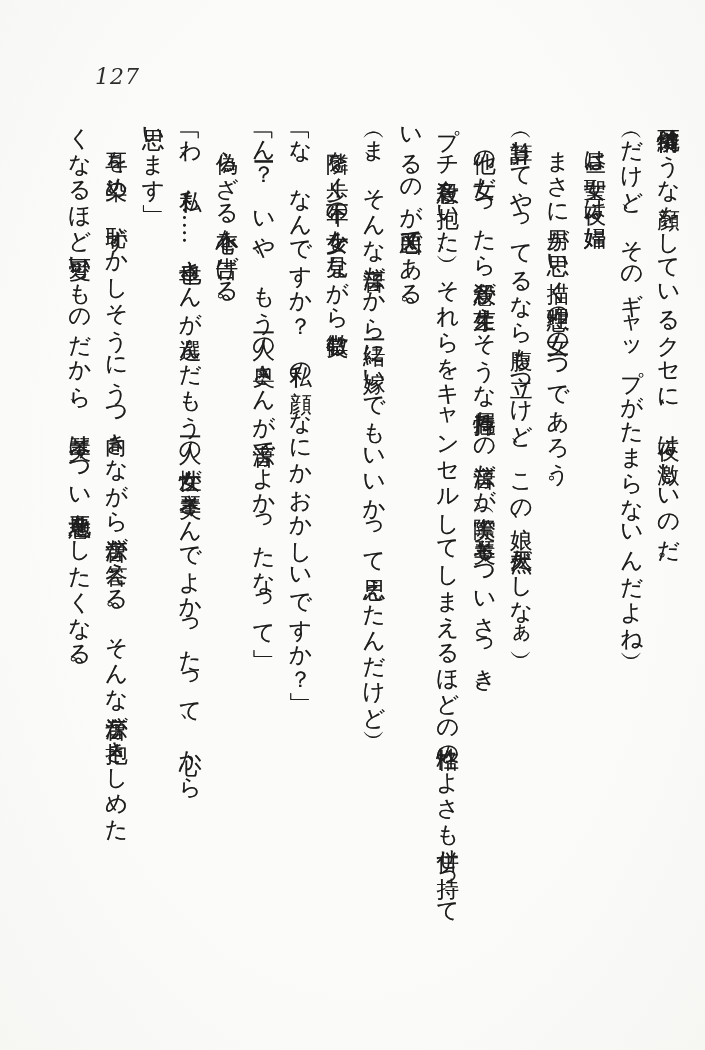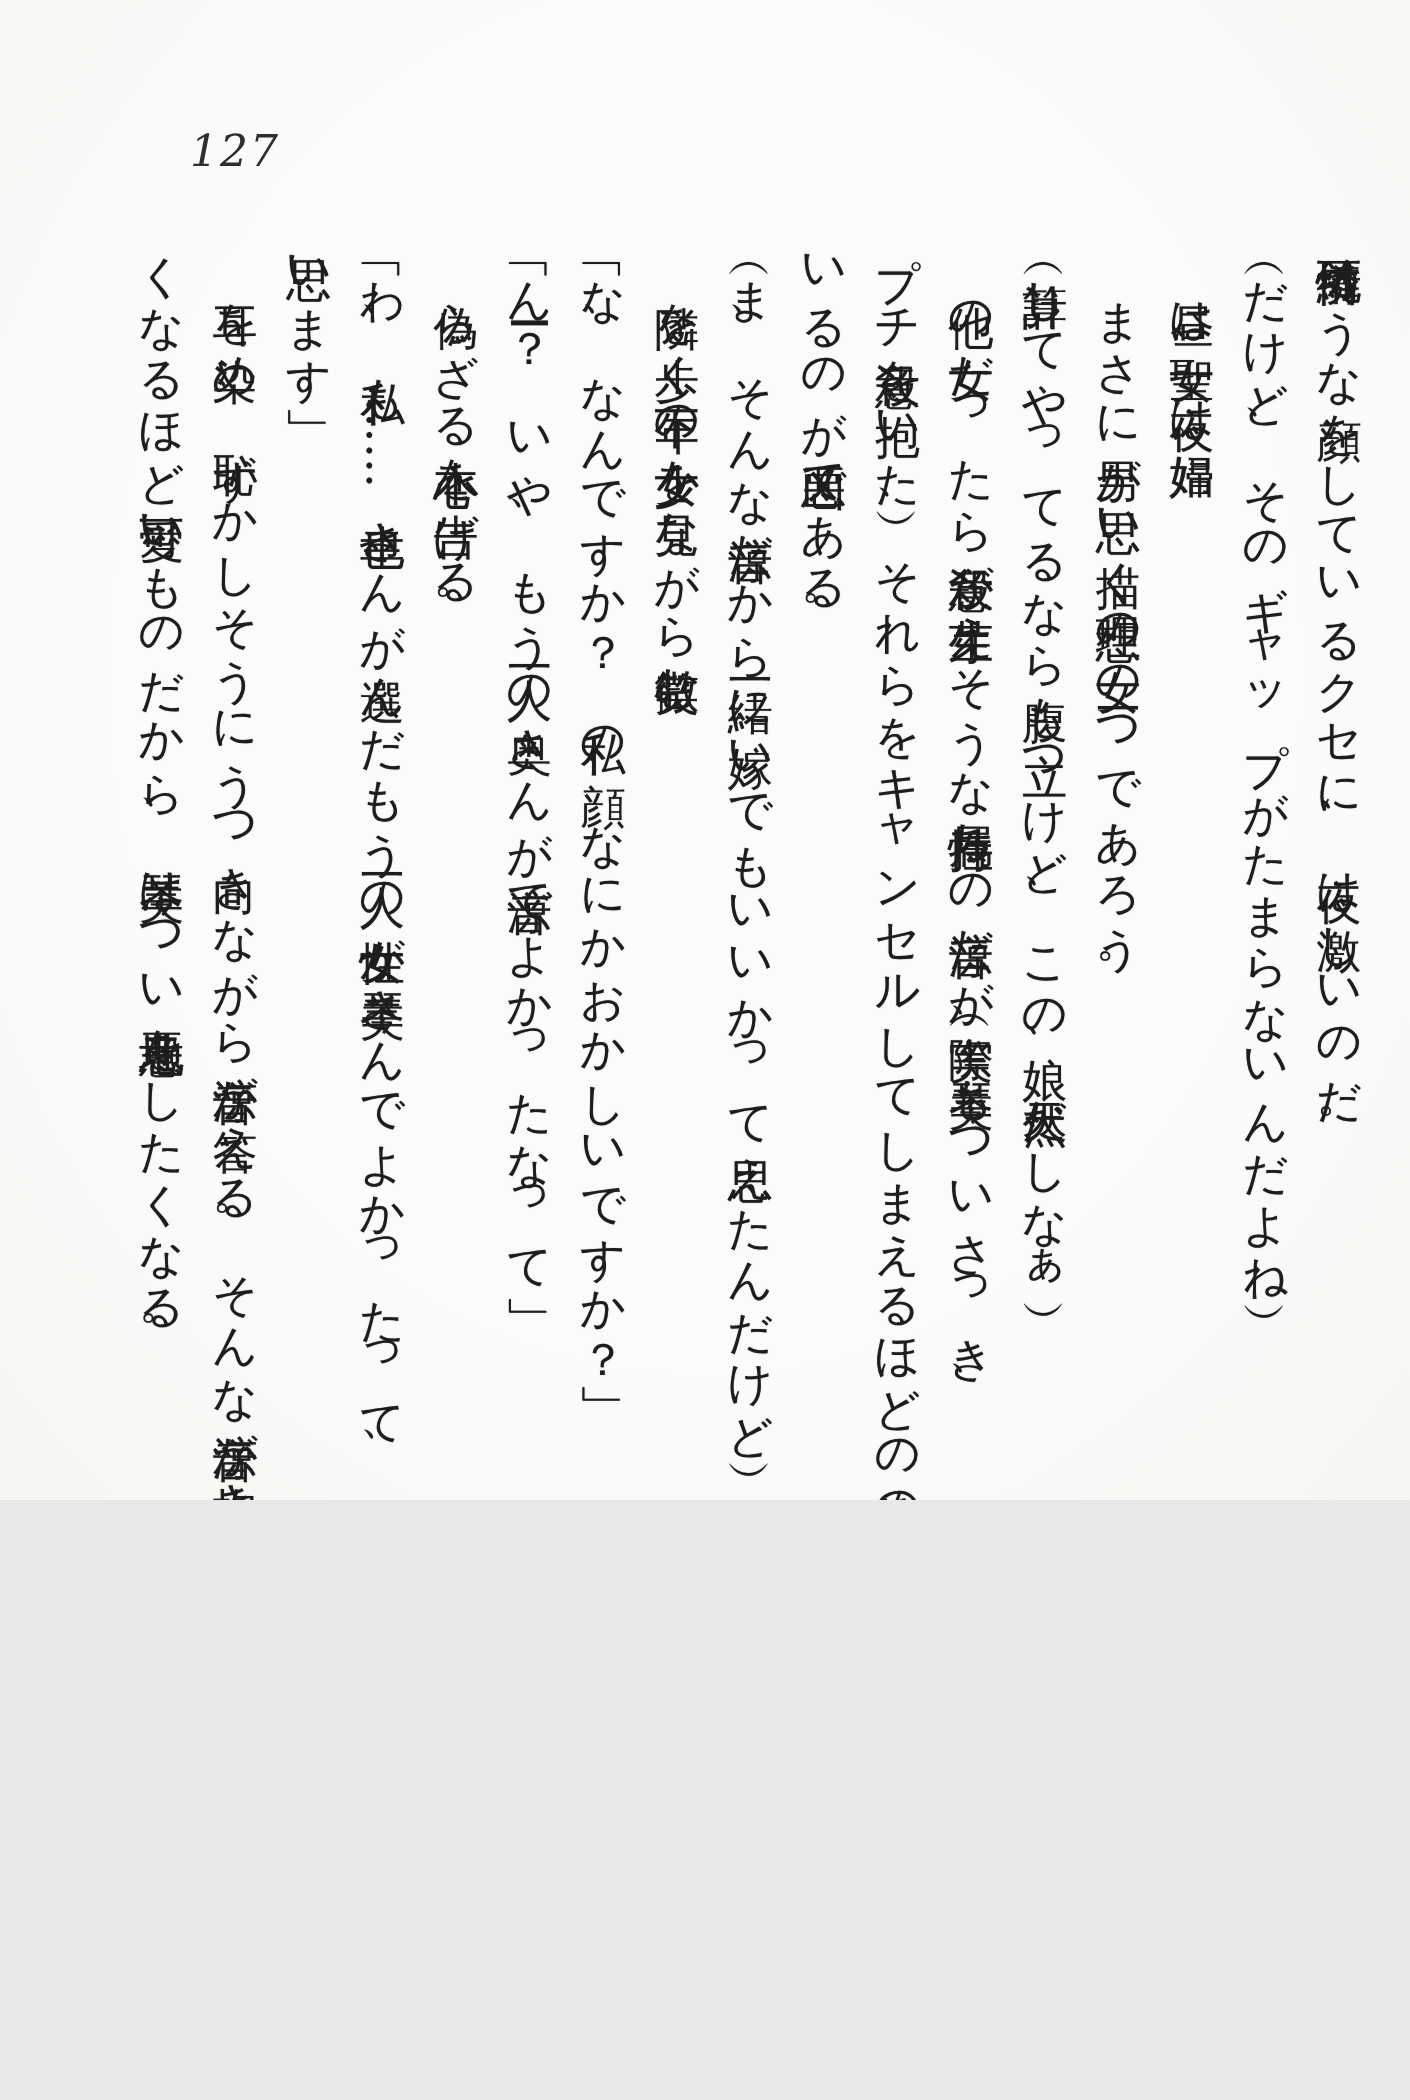--- a/index.html
+++ b/index.html
@@ -3,21 +3,21 @@
 <meta charset="utf-8">
 <style>
   html, body {
     margin: 0;
     padding: 0;
     background: #e8e8e6;
   }
   .page {
     position: relative;
     width: 705px;
-    height: 750px;
+    height: 1050px;
     margin: 0 auto;
     background: #fafaf8;
     background-image: radial-gradient(ellipse at 50% 45%, #fbfbfa 60%, #f6f6f3 100%);
     overflow: hidden;
     font-family: "DejaVu Serif", "Liberation Serif", serif;
   }
   .page-number {
     position: absolute;
     top: 64px;
     left: 95px;

